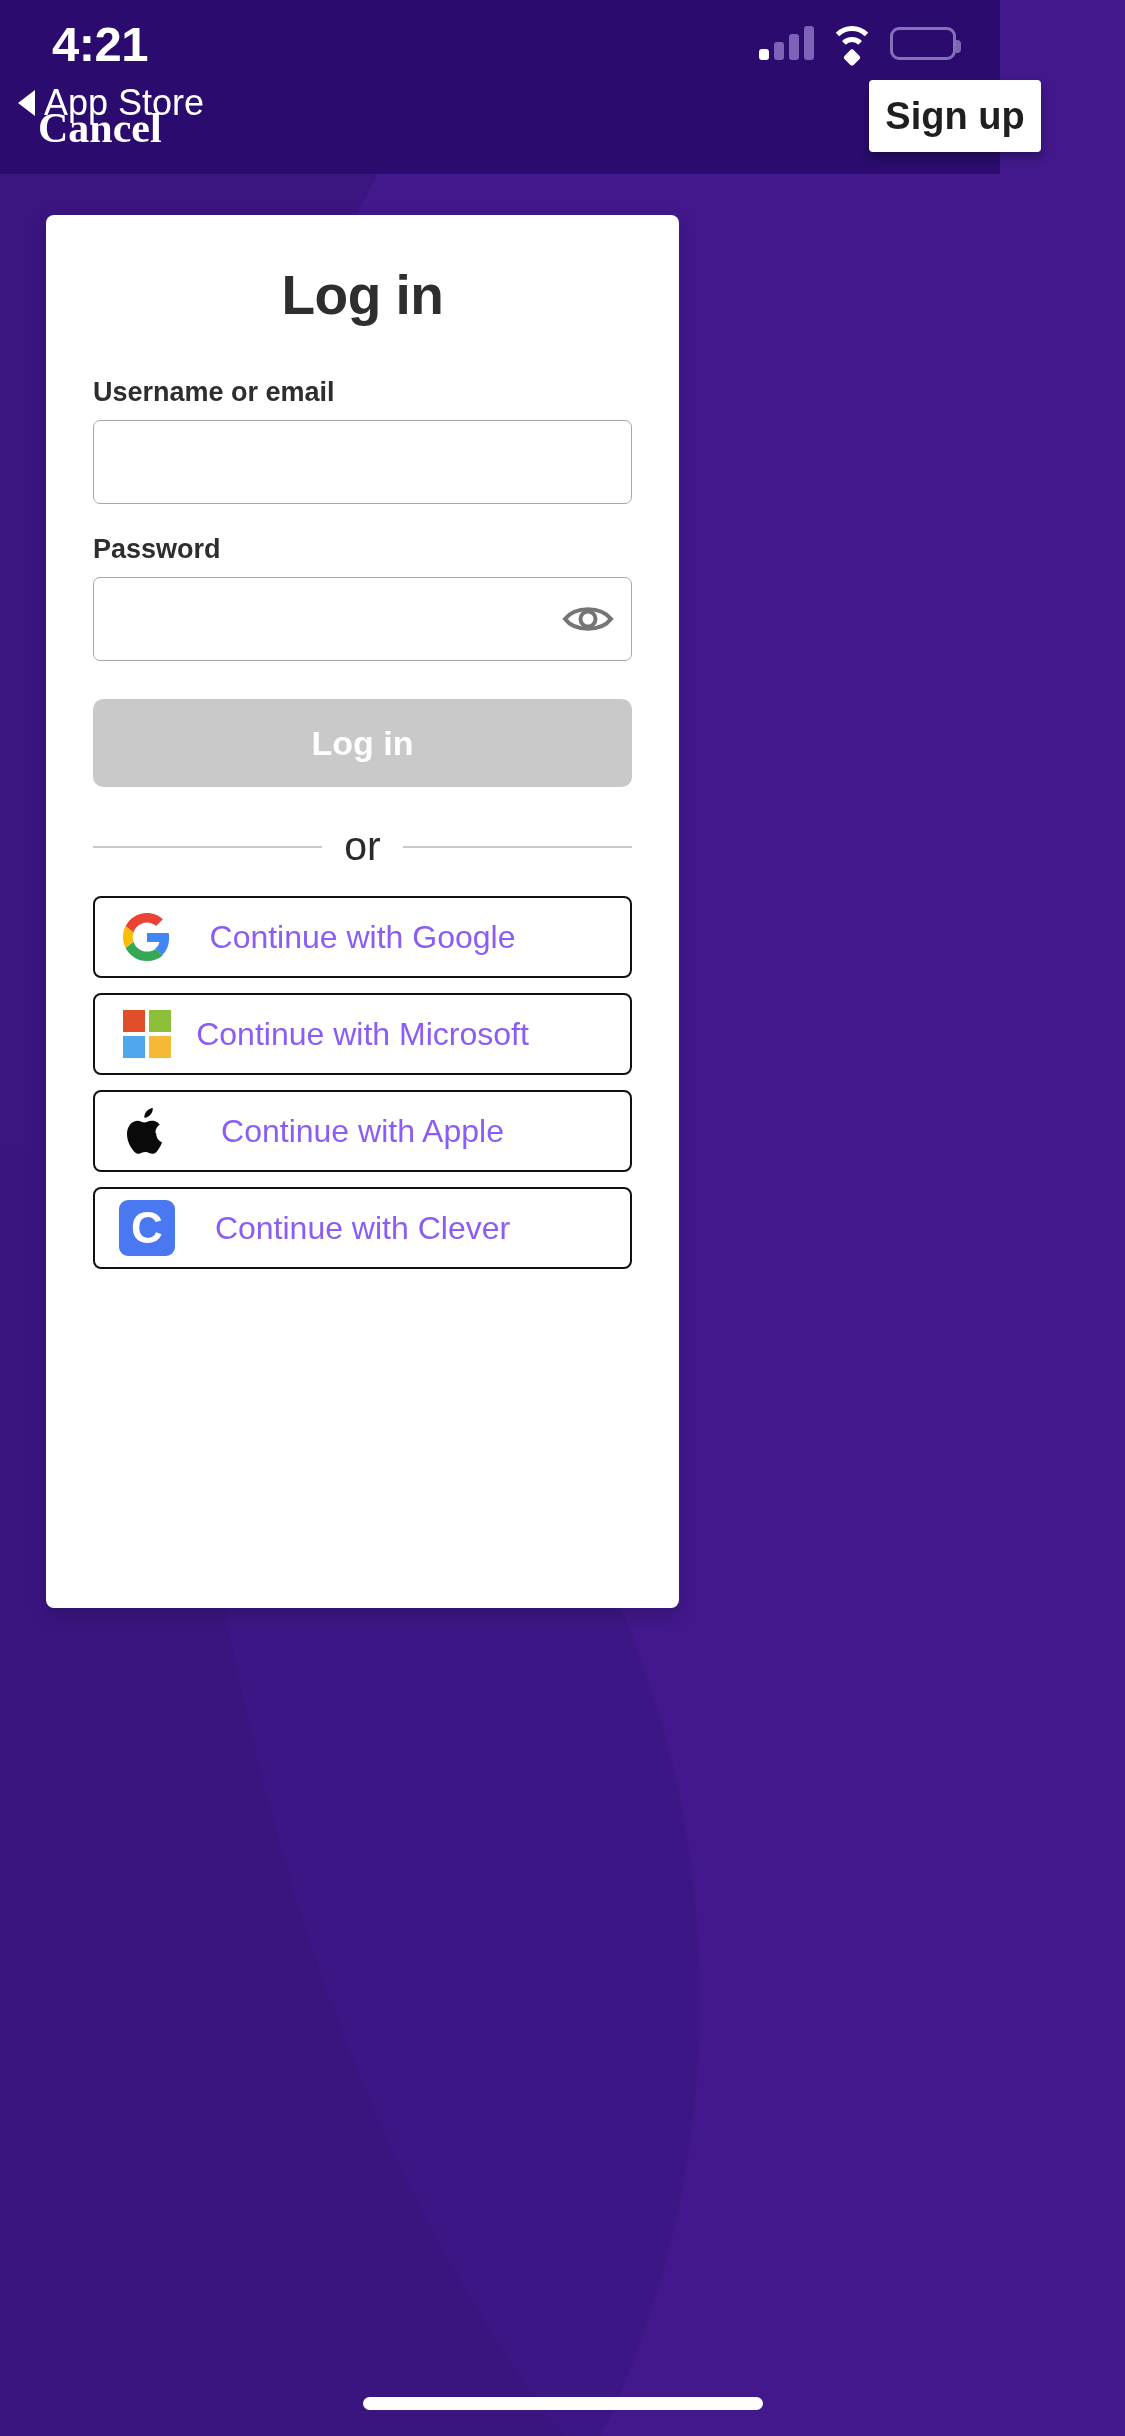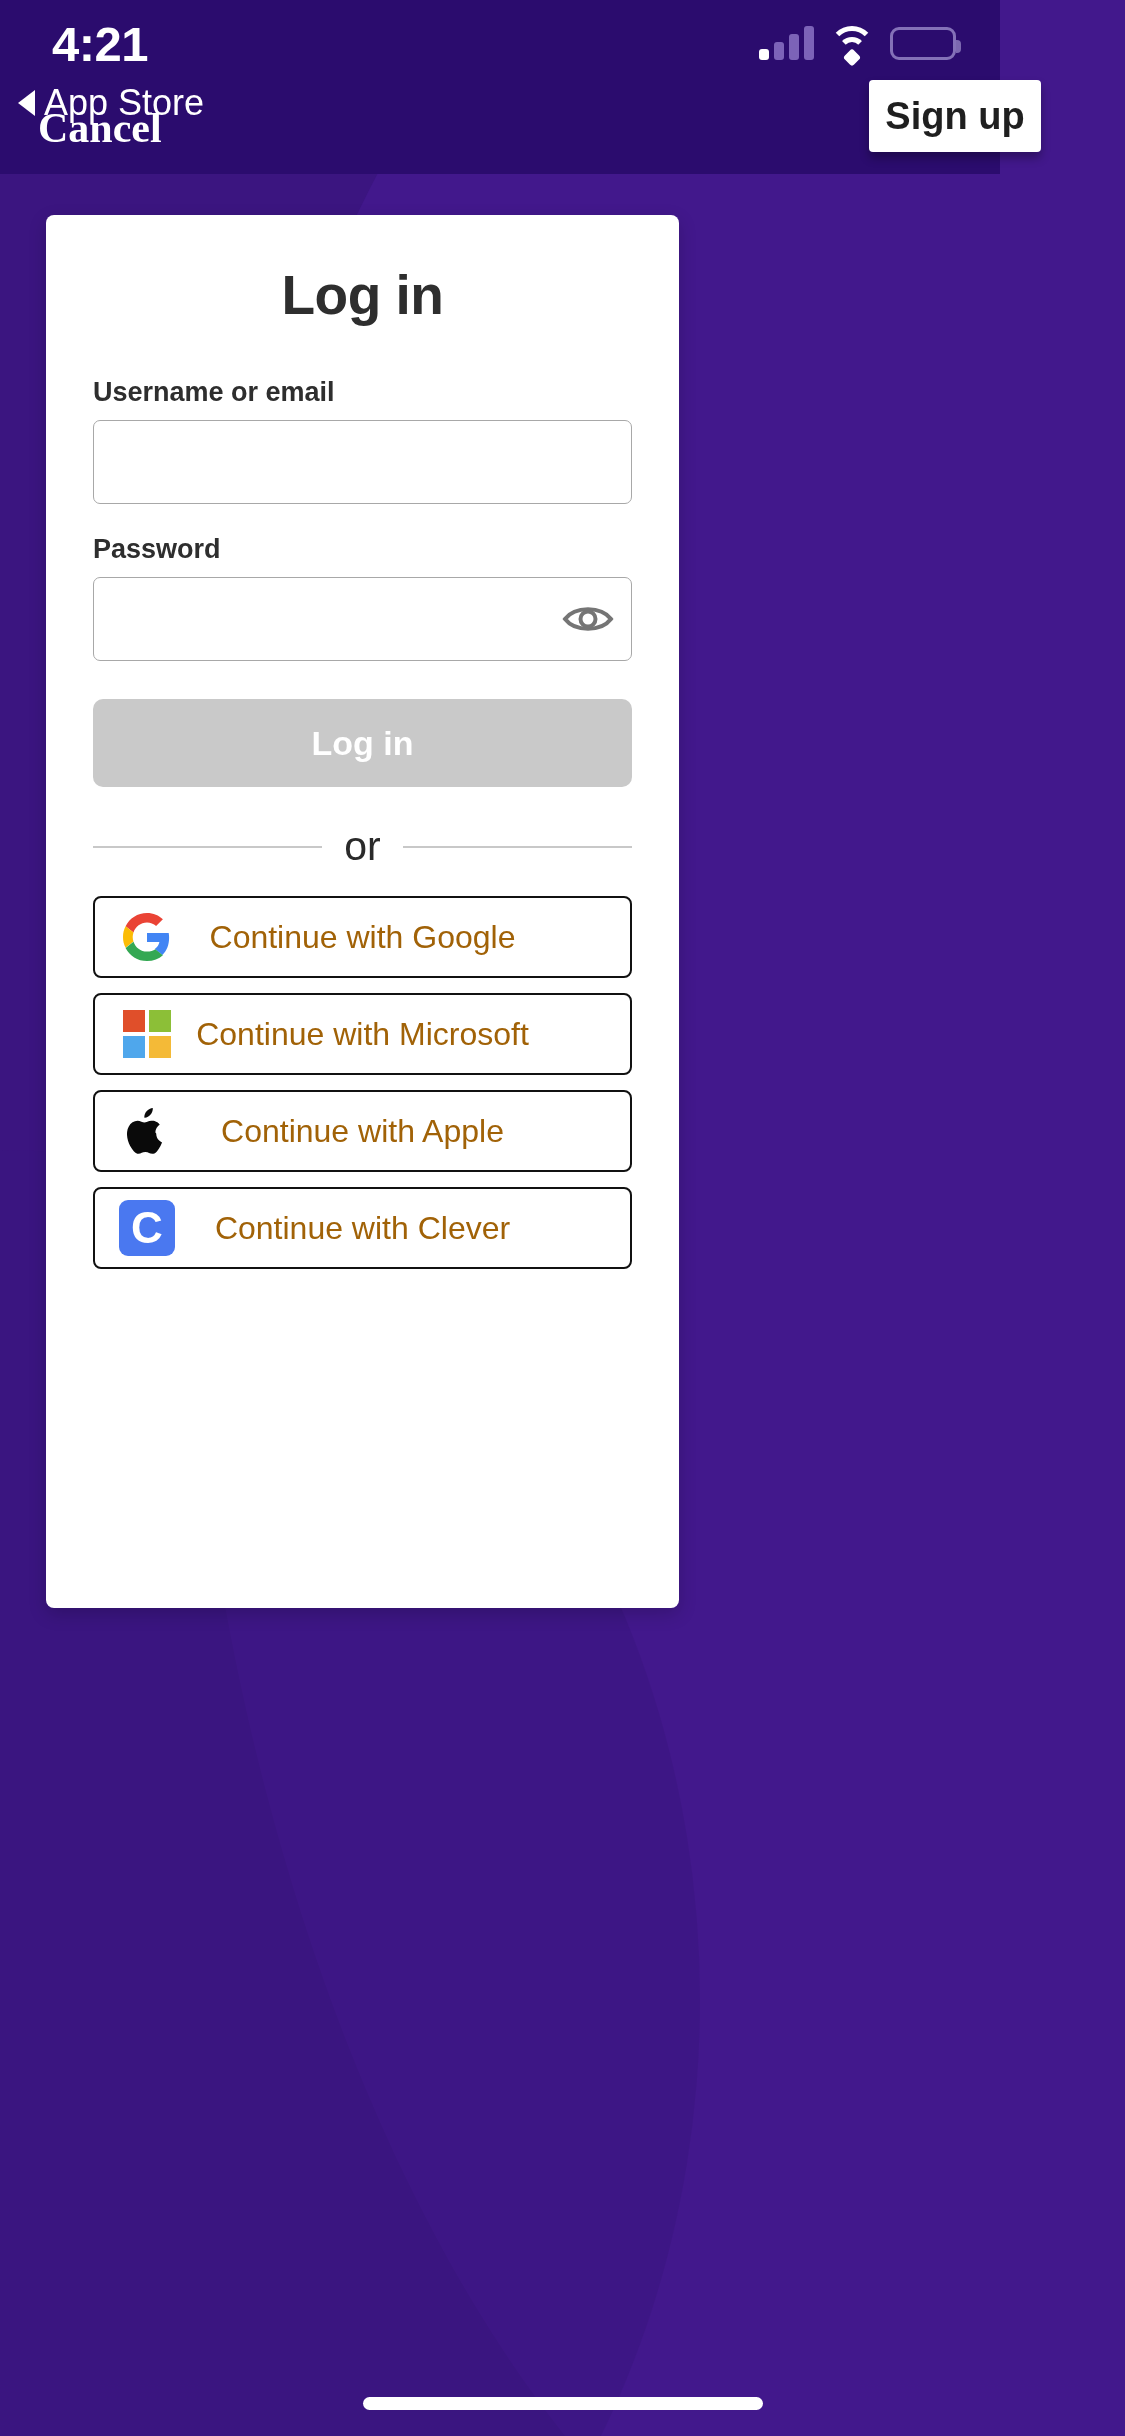--- a/index.html
+++ b/index.html
@@ -214,21 +214,21 @@
     display:flex; align-items:center; justify-content:center;
     cursor:pointer;
   }
   .social-btn .glyph {
     position:absolute; left:24px; top:50%;
     transform:translateY(-50%);
     width:56px; height:56px;
     display:flex; align-items:center; justify-content:center;
   }
   .social-btn .lbl {
-    font-size:32px; color:#a16207;
+    font-size:32px; color:#8b5cf6;
     font-family:"Liberation Sans", sans-serif;
   }
 
   
   .ms-grid { display:grid; grid-template-columns:22px 22px; grid-template-rows:22px 22px; gap:4px; }
   .ms-grid div { width:22px; height:22px; }
 
   
   .clever-tile {
     width:56px; height:56px; border-radius:9px;

